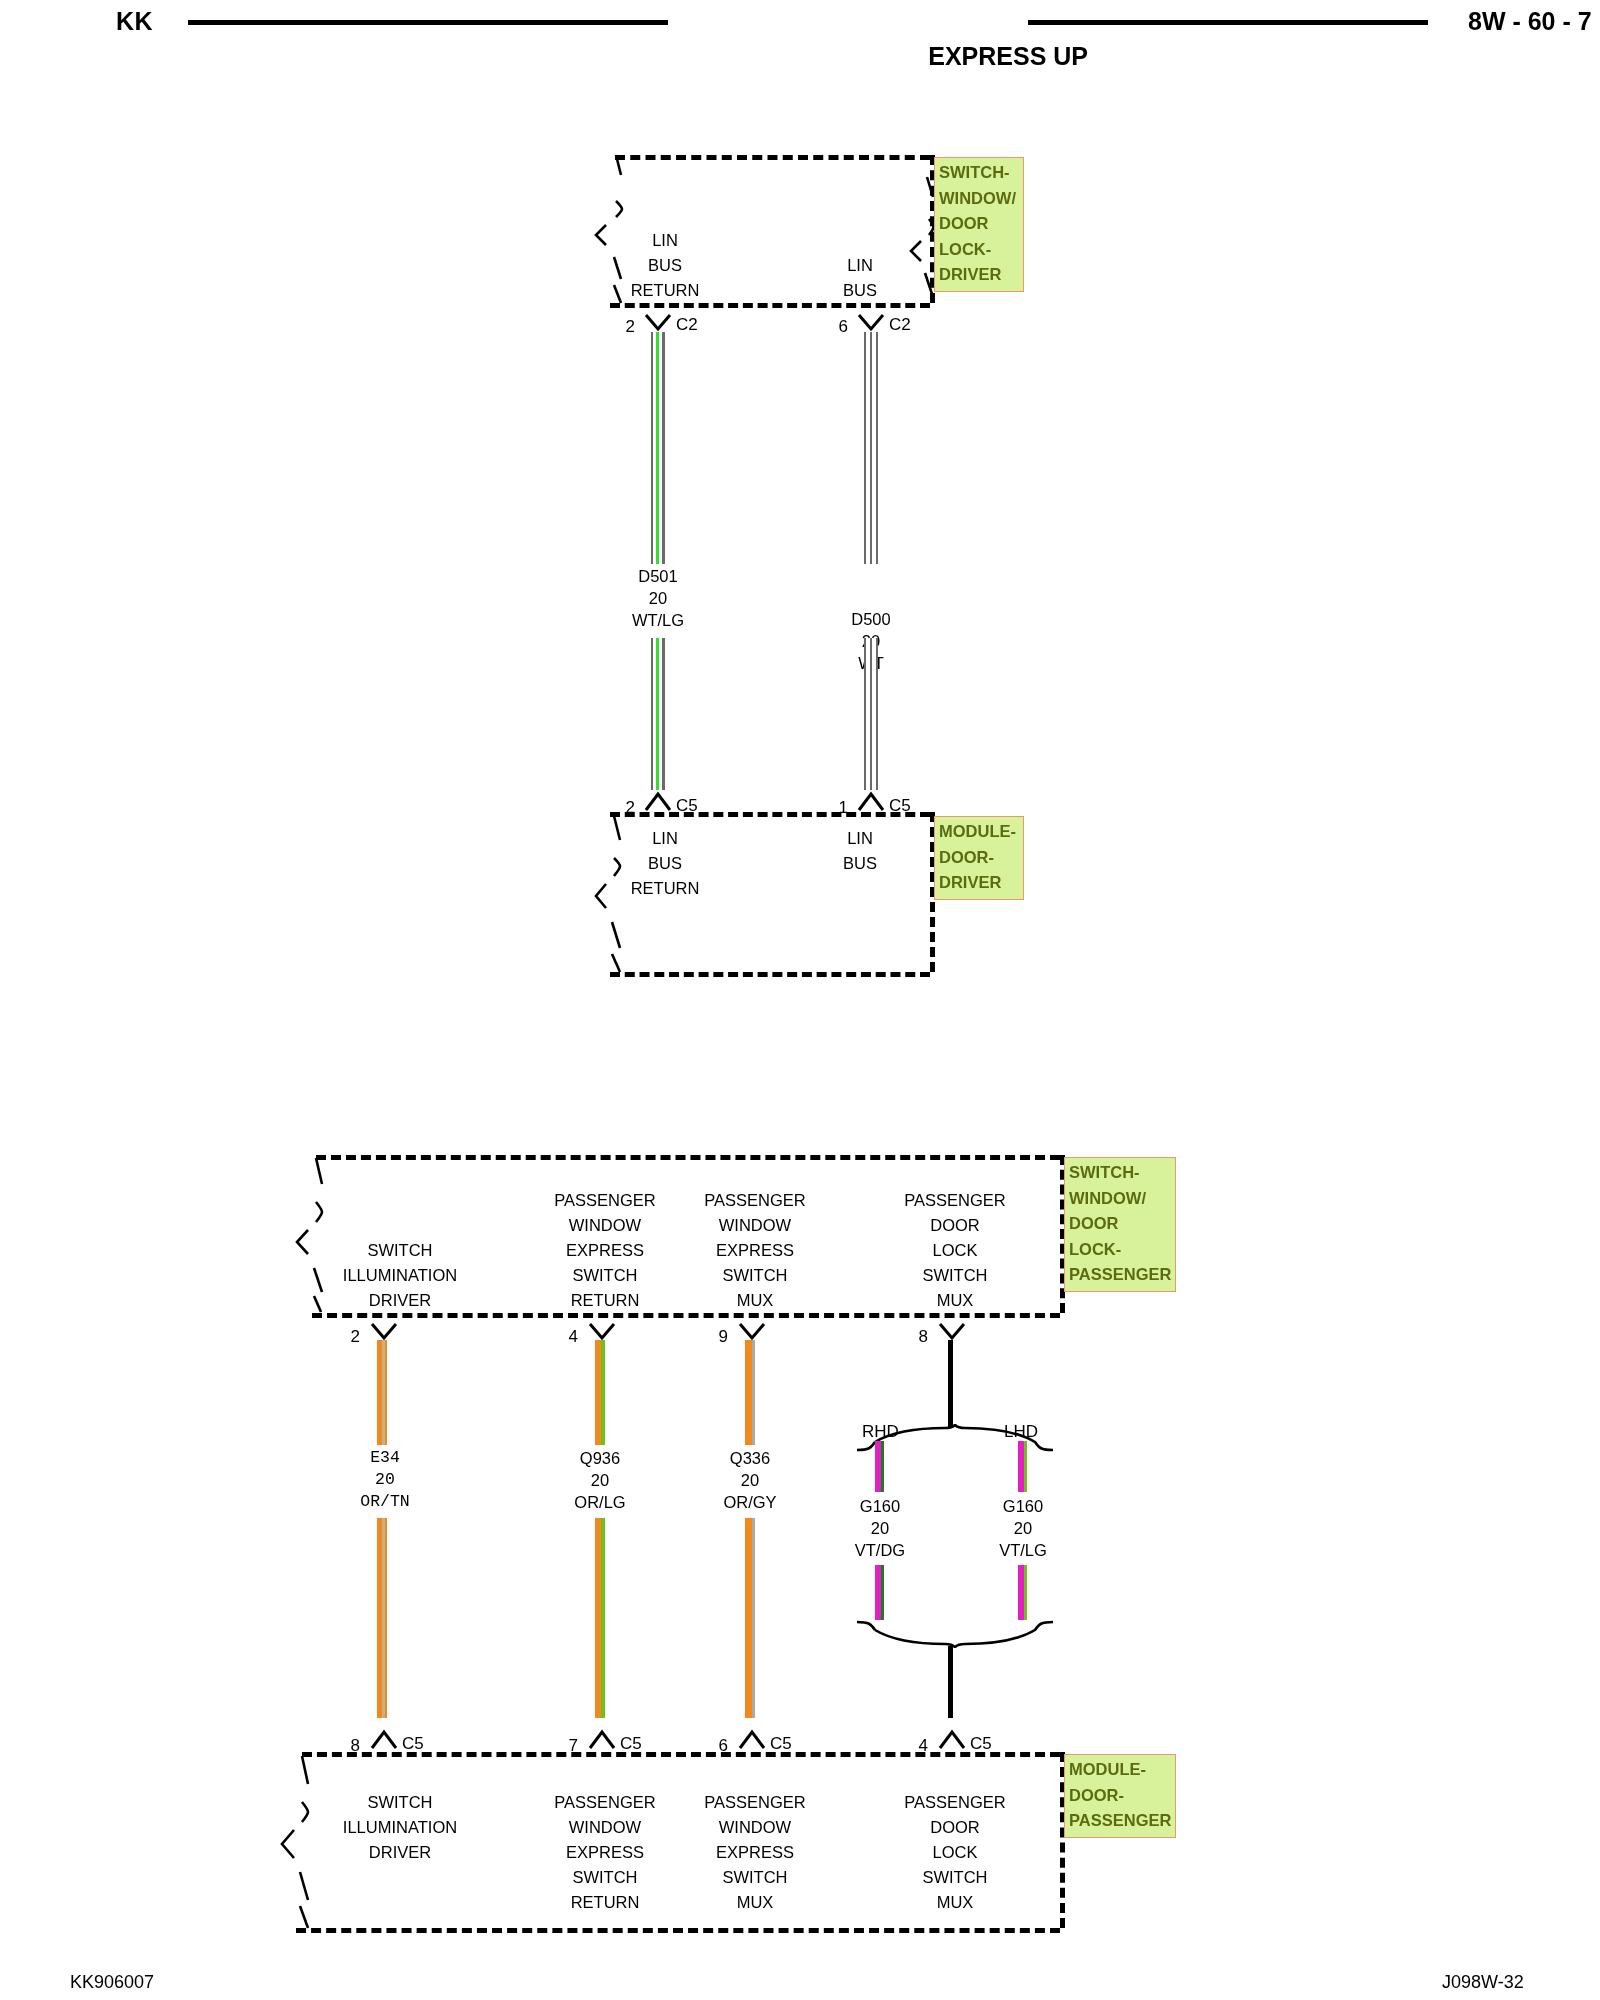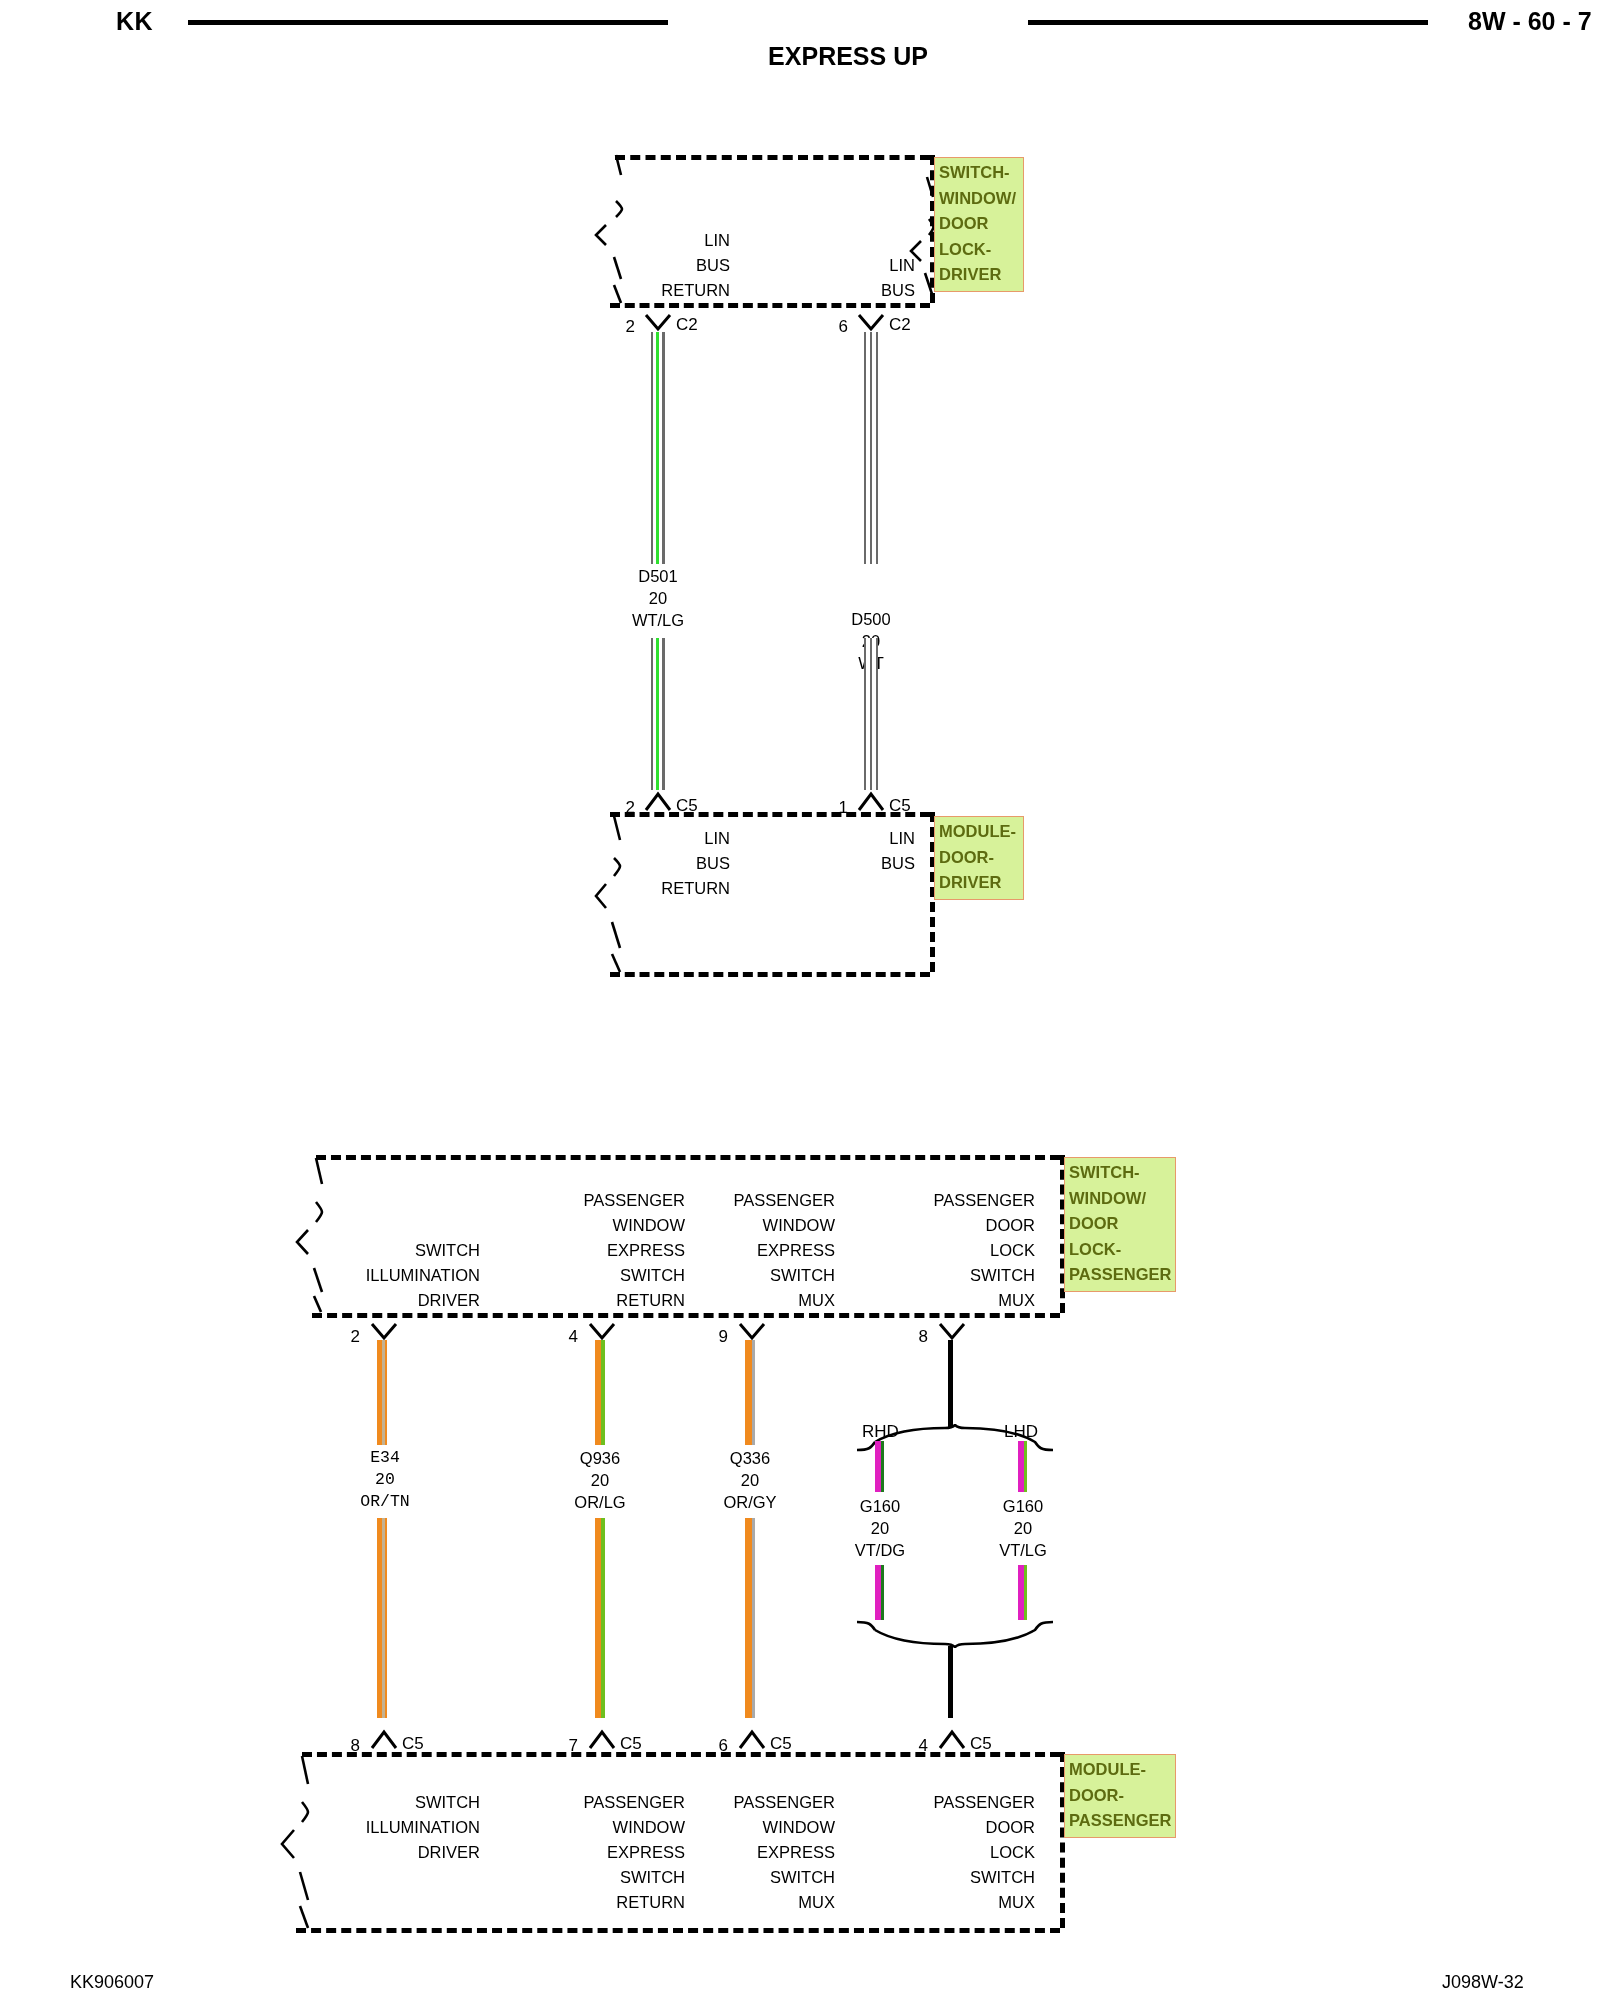--- a/index.html
+++ b/index.html
@@ -7,21 +7,21 @@
     width:1600px;height:2000px;position:relative;
     font-family:"Liberation Sans",sans-serif;
     color:#000;
     -webkit-font-smoothing:antialiased;
   }
   
   #header{position:absolute;left:0;top:0;width:1600px;height:80px;margin-left:48px;}
   #hdr-left{position:absolute;left:68px;top:7px;font-size:25px;font-weight:bold;letter-spacing:.5px;}
   #hdr-rule-left{position:absolute;left:140px;top:20px;width:480px;height:5px;background:#000;}
   #hdr-title{position:absolute;left:560px;top:6px;width:480px;text-align:center;font-size:25px;font-weight:bold;letter-spacing:.2px;}
-  #hdr-sub{position:absolute;left:560px;top:42px;width:480px;text-align:center;font-size:25px;font-weight:bold;}
+  #hdr-sub{position:absolute;left:560px;top:42px;width:480px;text-align:right;font-size:25px;font-weight:bold;}
   #hdr-rule-right{position:absolute;left:980px;top:20px;width:400px;height:5px;background:#000;}
   #hdr-right{position:absolute;left:1420px;top:7px;font-size:25px;font-weight:bold;}
 
   
   #ftr-left{position:absolute;left:70px;top:1972px;font-size:18px;}
   #ftr-right{position:absolute;left:1442px;top:1972px;font-size:18px;}
   
   .edge-h{position:absolute;height:0;border-top:5px dashed #000;}
   .edge-v{position:absolute;width:0;border-left:5px dashed #000;}
 
@@ -29,21 +29,21 @@
   .notch svg{display:block;}
 
   .greenlbl{
     position:absolute;background:#d7f29a;border:1.5px solid #e79a6a;
     color:#5d6b10;font-size:16.5px;font-weight:bold;line-height:25.5px;
     padding:2px 3px 3px 4px;box-sizing:border-box;letter-spacing:0px;
     white-space:nowrap;
   }
   .greenlbl div{white-space:nowrap;}
 
-  .termtxt{position:absolute;text-align:right;font-size:16.5px;line-height:25px;white-space:nowrap;}
+  .termtxt{position:absolute;text-align:center;font-size:16.5px;line-height:25px;white-space:nowrap;}
 
   .pinnum{position:absolute;font-size:17px;text-align:right;}
   .cavlbl{position:absolute;font-size:17px;font-weight:normal;}
 
   
   .arrow{position:absolute;}
   .arrow svg{display:block;}
 
   
   .wire{position:absolute;}

